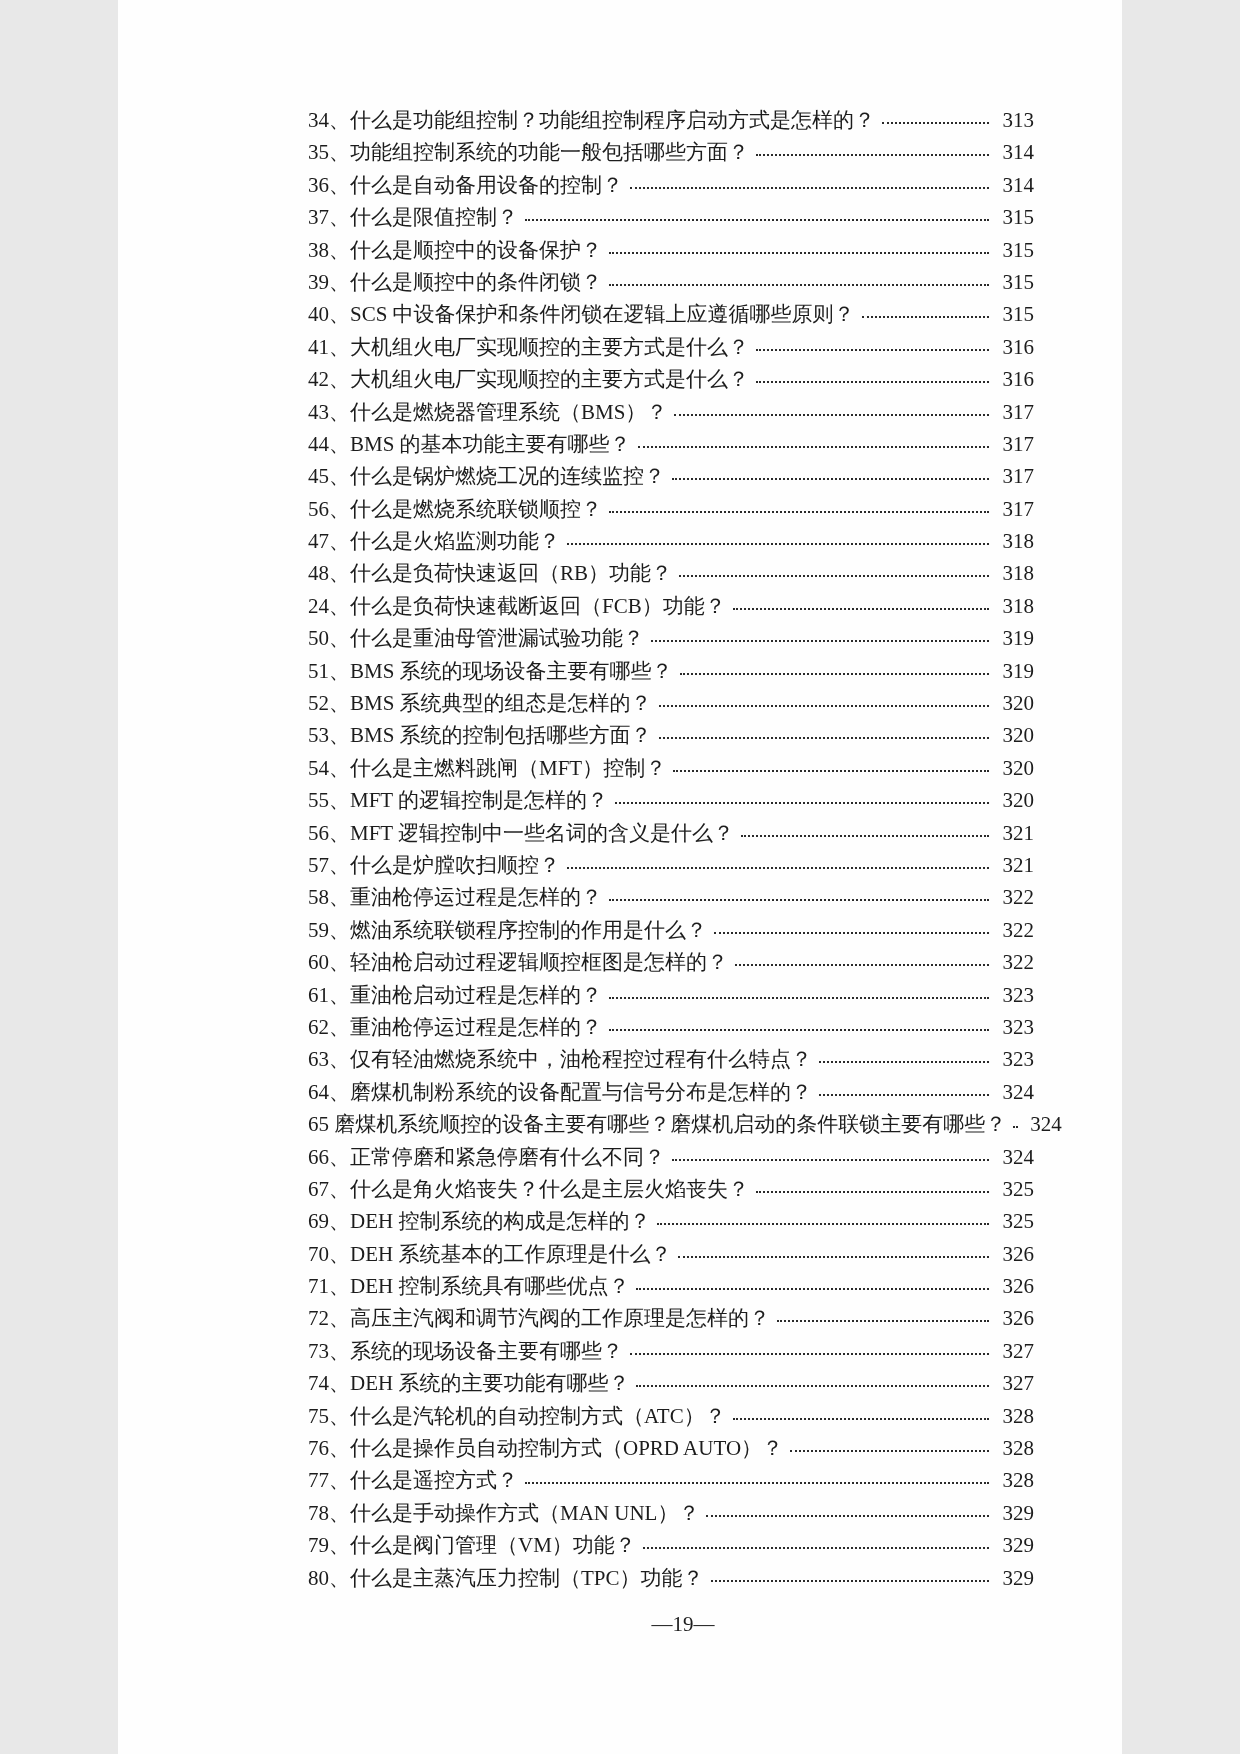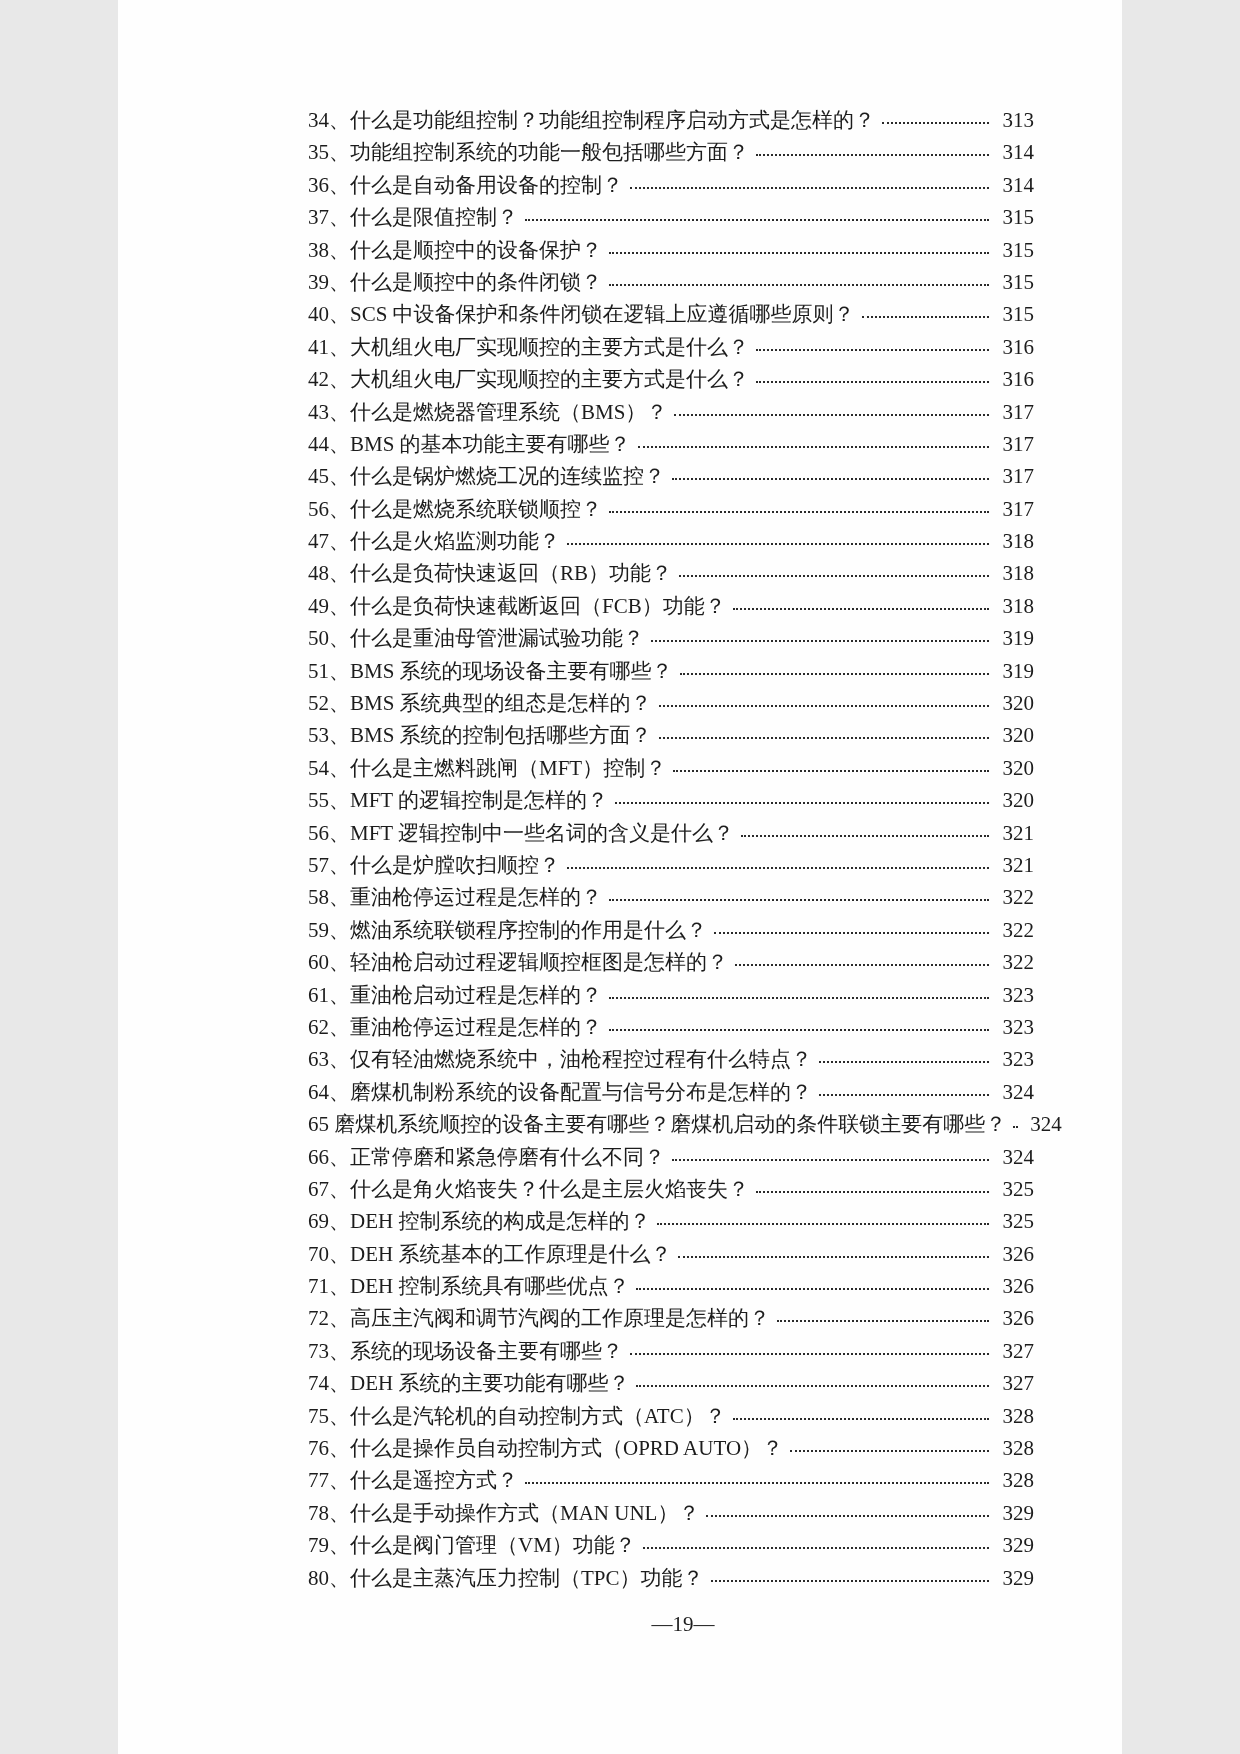--- a/index.html
+++ b/index.html
@@ -152,21 +152,21 @@
   </div>
 
   <div class="toc-row">
     <span class="toc-num">48、</span>
     <span class="toc-title">什么是负荷快速返回（RB）功能？</span>
     <span class="toc-dots"></span>
     <span class="toc-page">318</span>
   </div>
 
   <div class="toc-row">
-    <span class="toc-num">49、</span>
+    <span class="toc-num">24、</span>
     <span class="toc-title">什么是负荷快速截断返回（FCB）功能？</span>
     <span class="toc-dots"></span>
     <span class="toc-page">318</span>
   </div>
 
   <div class="toc-row">
     <span class="toc-num">50、</span>
     <span class="toc-title">什么是重油母管泄漏试验功能？</span>
     <span class="toc-dots"></span>
     <span class="toc-page">319</span>

